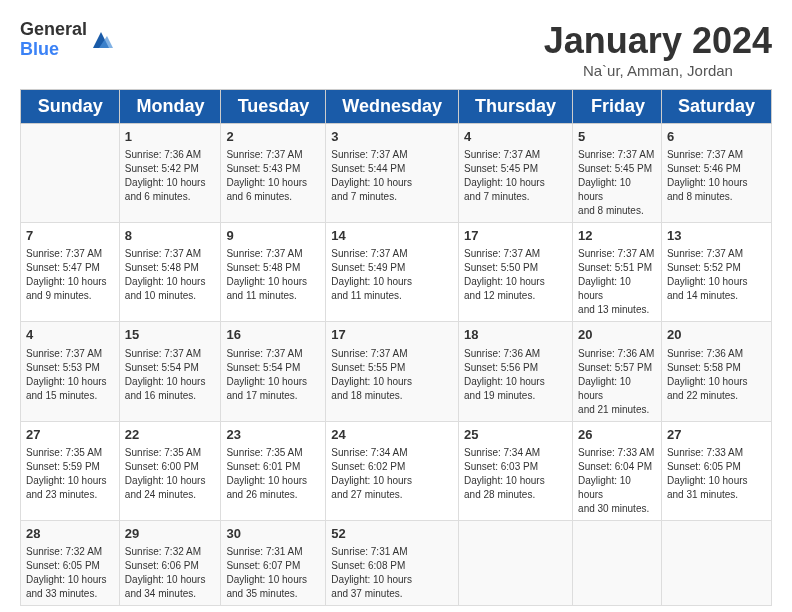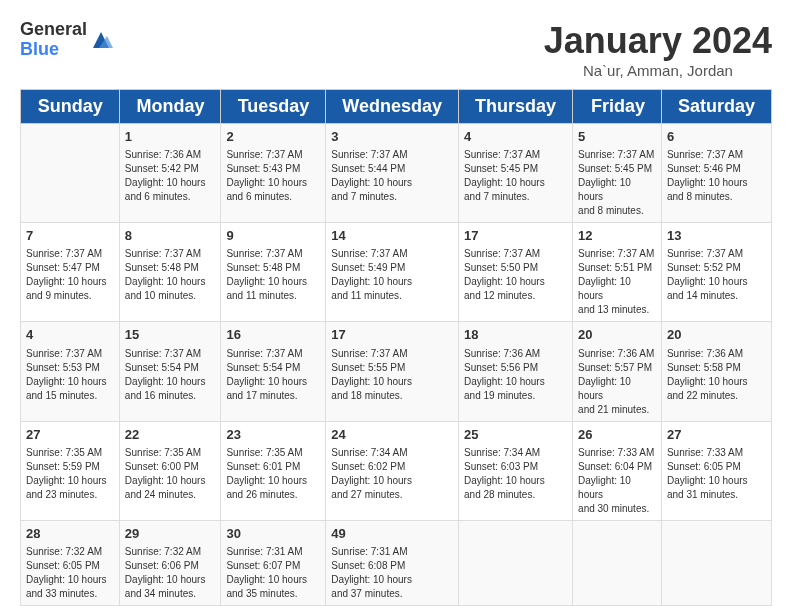--- a/index.html
+++ b/index.html
@@ -341,21 +341,21 @@
 and 34 minutes.</div>
         </td>
         <td>
           <span class="day-number">30</span>
           <div class="day-info" style="white-space: pre-line;">Sunrise: 7:31 AM
 Sunset: 6:07 PM
 Daylight: 10 hours
 and 35 minutes.</div>
         </td>
         <td>
-          <span class="day-number">49</span>
+          <span class="day-number">52</span>
           <div class="day-info" style="white-space: pre-line;">Sunrise: 7:31 AM
 Sunset: 6:08 PM
 Daylight: 10 hours
 and 37 minutes.</div>
         </td>
         <td></td>
         <td></td>
         <td></td>
       </tr>
     </tbody>

